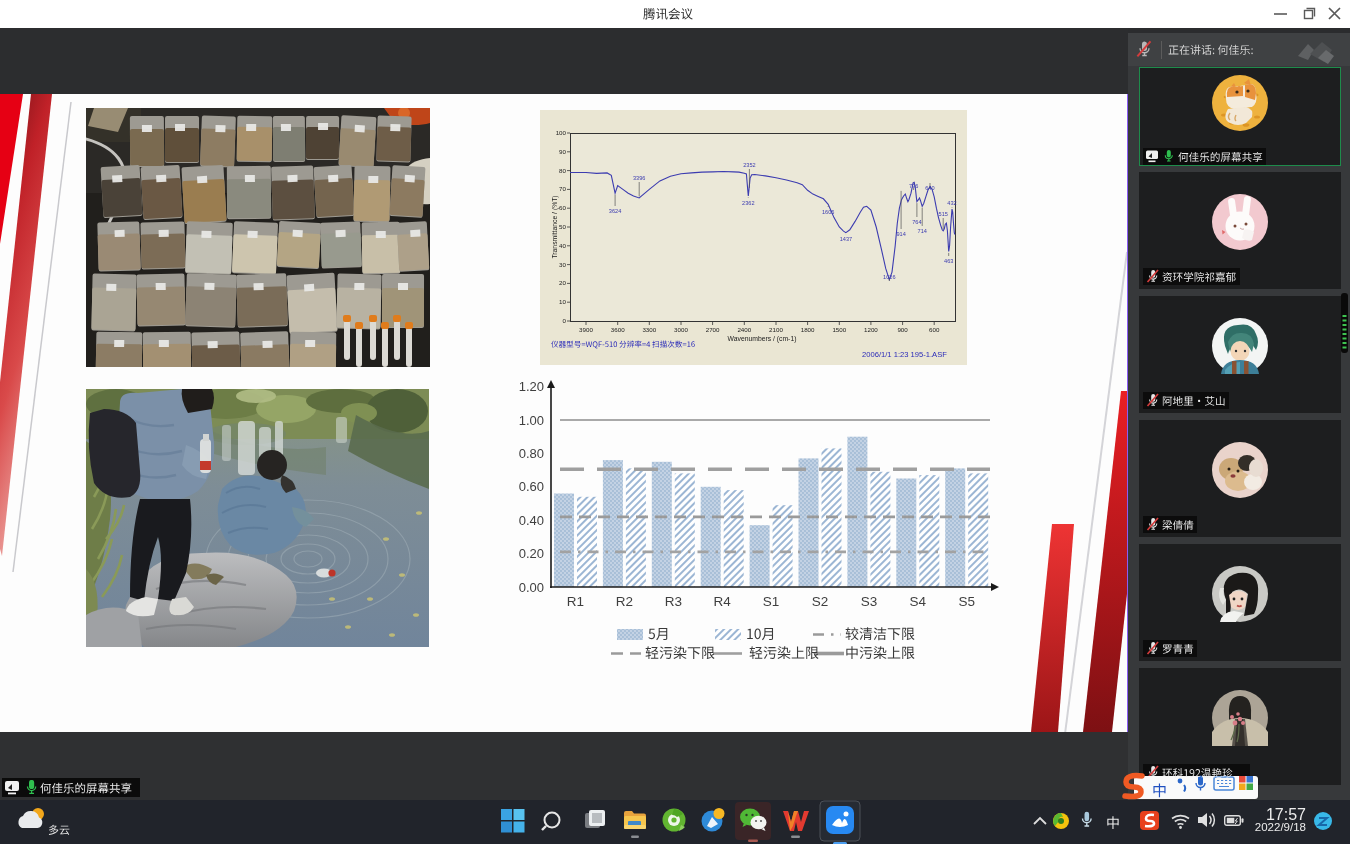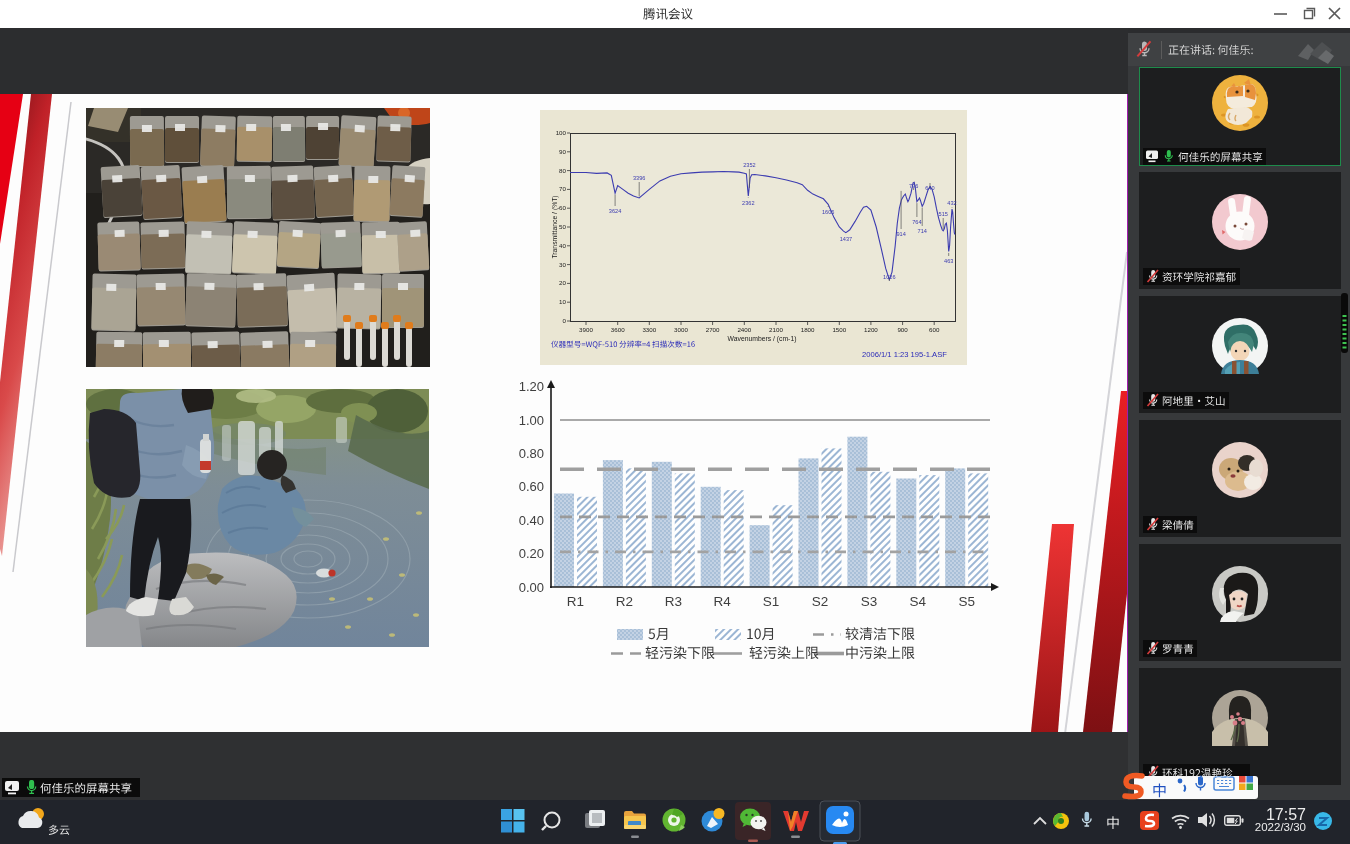--- a/index.html
+++ b/index.html
@@ -1,15 +1,15 @@
 <!DOCTYPE html>
 <html><head><meta charset="utf-8"><style>
 *{margin:0;padding:0;box-sizing:border-box}
 html,body{width:1350px;height:844px;overflow:hidden;background:#000;font-family:"Liberation Sans",sans-serif}
-#root{position:relative;width:1350px;height:844px;background:#a21caf}
+#root{position:relative;width:1350px;height:844px;background:#8b5cf6}
 .abs{position:absolute}
 </style></head><body>
 <div id="root">
 <div class="abs" style="left:0;top:0;width:1350px;height:28px;background:#ffffff"></div>
 <svg class="abs" style="left:1260px;top:0" width="90" height="28">
 <line x1="14" y1="14" x2="27" y2="14" stroke="#5a5a5a" stroke-width="1.6"></line>
 <rect x="44.5" y="10.5" width="8" height="8" fill="none" stroke="#5a5a5a" stroke-width="1.4"></rect>
 <path d="M46.5 8.5h8v8" fill="none" stroke="#5a5a5a" stroke-width="1.4"></path>
 <path d="M69 8 L80 19 M80 8 L69 19" stroke="#5a5a5a" stroke-width="1.7"></path>
 </svg>
@@ -727,21 +727,21 @@
         <path d="M11.5 4a6.5 6.5 0 0 1 0 8M14 1.5a10 10 0 0 1 0 13" stroke="#e0e0e0" stroke-width="1.5" fill="none"></path>
       </g>
 <g transform="translate(88,9)">
         <rect x="0.7" y="0.7" width="15.6" height="9.6" rx="2" fill="none" stroke="#dedede" stroke-width="1.4"></rect>
         <rect x="17.5" y="3.2" width="2" height="4.6" rx="1" fill="#dedede"></rect>
         <rect x="2.8" y="2.8" width="7.5" height="5.4" fill="#dedede"></rect>
         <path d="M13.5 3 l-2.2 3 h2 l-2.2 3" stroke="#dedede" stroke-width="1" fill="none"></path>
       </g>
 </svg>
 <div class="abs" style="left:1256px;top:806px;width:50px;text-align:right;color:#ececec;font-size:16px;z-index:6">17:57</div>
-<div class="abs" style="left:1240px;top:821px;width:66px;text-align:right;color:#ececec;font-size:11.5px;z-index:6">2022/3/30</div>
+<div class="abs" style="left:1240px;top:821px;width:66px;text-align:right;color:#ececec;font-size:11.5px;z-index:6">2022/9/18</div>
 <svg class="abs" style="left:1312px;top:810px;z-index:6" width="24" height="24">
       <circle cx="11" cy="11" r="9" fill="#38b8e8"></circle>
       <path d="M7 8 l8 0 -8 7 8 0" stroke="#1868a8" stroke-width="2" fill="none"></path>
     </svg>
 <div class="abs" style="left:1134px;top:776px;width:124px;height:23px;background:#fafafa;border-radius:3px;box-shadow:0 0 2px rgba(0,0,0,.35);z-index:7"></div>
 <svg class="abs" style="left:1114px;top:770px;z-index:8" width="146" height="32">
 <path d="M28 6 Q 12 4 12 12 Q 12 17 20 17 Q 27 17 27 22 Q 27 28 11 26" stroke="#f05a23" stroke-width="5.5" fill="none" stroke-linecap="round"></path>
 <circle cx="66" cy="11" r="2.4" fill="#2a66c8"></circle>
       <path d="M70 15 q 2.4 3 0 6.5" stroke="#2a66c8" stroke-width="2" fill="none"></path>
 <path d="M84 8a2.5 2.5 0 0 1 5 0v5a2.5 2.5 0 0 1-5 0z" fill="#2a66c8"></path>

